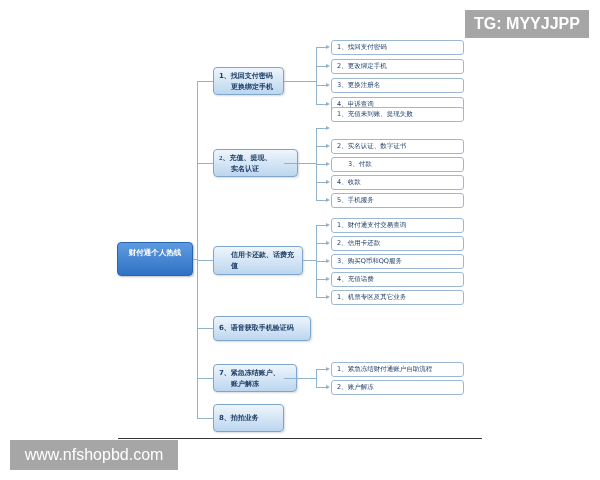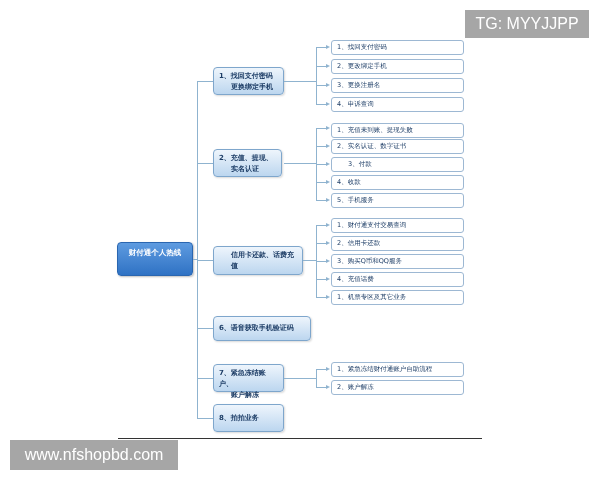--- a/index.html
+++ b/index.html
@@ -17,51 +17,51 @@
   .l2 { position:absolute; left:331px; width:133px; height:15px; border-radius:3px; border:1px solid #9db8d3;
         background:#fff; color:#1d3d66; font-size:6.5px; line-height:13px; padding-left:5px; box-sizing:border-box; }
   .arrow { position:absolute; width:0; height:0; border-top:2.5px solid transparent; border-bottom:2.5px solid transparent;
            border-left:4px solid #8fb3cf; }
   .wm { position:absolute; background:#a6a6a6; color:#ffffff; font-family:"Liberation Sans", sans-serif; }
   .bottomline { position:absolute; left:118px; top:438px; width:364px; height:1px; background:#333; }
 </style>
 </head>
 <body>
 
-<div class="wm" style="left:465px; top:10px; width:124px; height:28px; font-size:16px; line-height:28px; text-align:center;">TG: MYYJJPP</div>
+<div class="wm" style="left:465px; top:10px; width:124px; height:28px; font-size:16px; line-height:28px; text-align:center;font-weight:bold;">TG: MYYJJPP</div>
 <div class="wm" style="left:10px; top:440px; width:168px; height:30px; font-size:16px; line-height:30px; text-align:center;">www.nfshopbd.com</div>
 
 <div class="root">
   <div>财付通个人热线</div>
 </div>
 
 <div class="line" style="left:193px; top:259px; width:5px; height:1px;"></div>
 <div class="line" style="left:197px; top:81px; width:1px; height:338px;"></div>
 <div class="line" style="left:197px; top:81px; width:16px; height:1px;"></div>
 <div class="line" style="left:197px; top:163px; width:16px; height:1px;"></div>
 <div class="line" style="left:197px; top:260px; width:16px; height:1px;"></div>
 <div class="line" style="left:197px; top:328px; width:16px; height:1px;"></div>
 <div class="line" style="left:197px; top:378px; width:16px; height:1px;"></div>
 <div class="line" style="left:197px; top:418px; width:16px; height:1px;"></div>
 
 <div class="l1" style="top:67px; width:71px; height:28px;">
   <span>1、找回支付密码</span>
   <span class="ind">更换绑定手机</span>
 </div>
-<div class="l1" style="top:149px; width:69px; height:28px;">
+<div class="l1" style="top:149px; width:85px; height:28px;font-family:Liberation Serif, serif;">
   <span>2、充值、提现、</span>
   <span class="ind">实名认证</span>
 </div>
 <div class="l1" style="top:246px; width:90px; height:29px;">
   <span class="ind">信用卡还款、话费充值</span>
 </div>
 <div class="l1" style="top:316px; width:98px; height:25px; line-height:17px;">
   <span>6、语音获取手机验证码</span>
 </div>
-<div class="l1" style="top:364px; width:71px; height:28px;">
+<div class="l1" style="top:364px; width:84px; height:28px;">
   <span>7、紧急冻结账户、</span>
   <span class="ind">账户解冻</span>
 </div>
 <div class="l1" style="top:404px; width:71px; height:28px; line-height:20px;">
   <span>8、拍拍业务</span>
 </div>
 
 <div class="line" style="left:284px; top:81px; width:32px; height:1px;"></div>
 <div class="line" style="left:316px; top:47px; width:1px; height:58px;"></div>
 <div class="line" style="left:316px; top:47px; width:11px; height:1px;"></div>
@@ -84,21 +84,21 @@
 <div class="arrow" style="left:326px; top:126px;"></div>
 <div class="line" style="left:316px; top:146px; width:11px; height:1px;"></div>
 <div class="arrow" style="left:326px; top:144px;"></div>
 <div class="line" style="left:316px; top:164px; width:11px; height:1px;"></div>
 <div class="arrow" style="left:326px; top:162px;"></div>
 <div class="line" style="left:316px; top:182px; width:11px; height:1px;"></div>
 <div class="arrow" style="left:326px; top:180px;"></div>
 <div class="line" style="left:316px; top:200px; width:11px; height:1px;"></div>
 <div class="arrow" style="left:326px; top:198px;"></div>
 
-<div class="l2" style="top:107px;margin-top:16px;">1、充值未到账、提现失败</div>
+<div class="l2" style="top:107px;">1、充值未到账、提现失败</div>
 <div class="l2" style="top:139px;">2、实名认证、数字证书</div>
 <div class="l2" style="top:157px;padding-left:16px;">3、付款</div>
 <div class="l2" style="top:175px;">4、收款</div>
 <div class="l2" style="top:193px;">5、手机服务</div>
 
 <div class="line" style="left:303px; top:260px; width:13px; height:1px;"></div>
 <div class="line" style="left:316px; top:225px; width:1px; height:73px;"></div>
 <div class="line" style="left:316px; top:225px; width:11px; height:1px;"></div>
 <div class="arrow" style="left:326px; top:223px;"></div>
 <div class="line" style="left:316px; top:243px; width:11px; height:1px;"></div>

